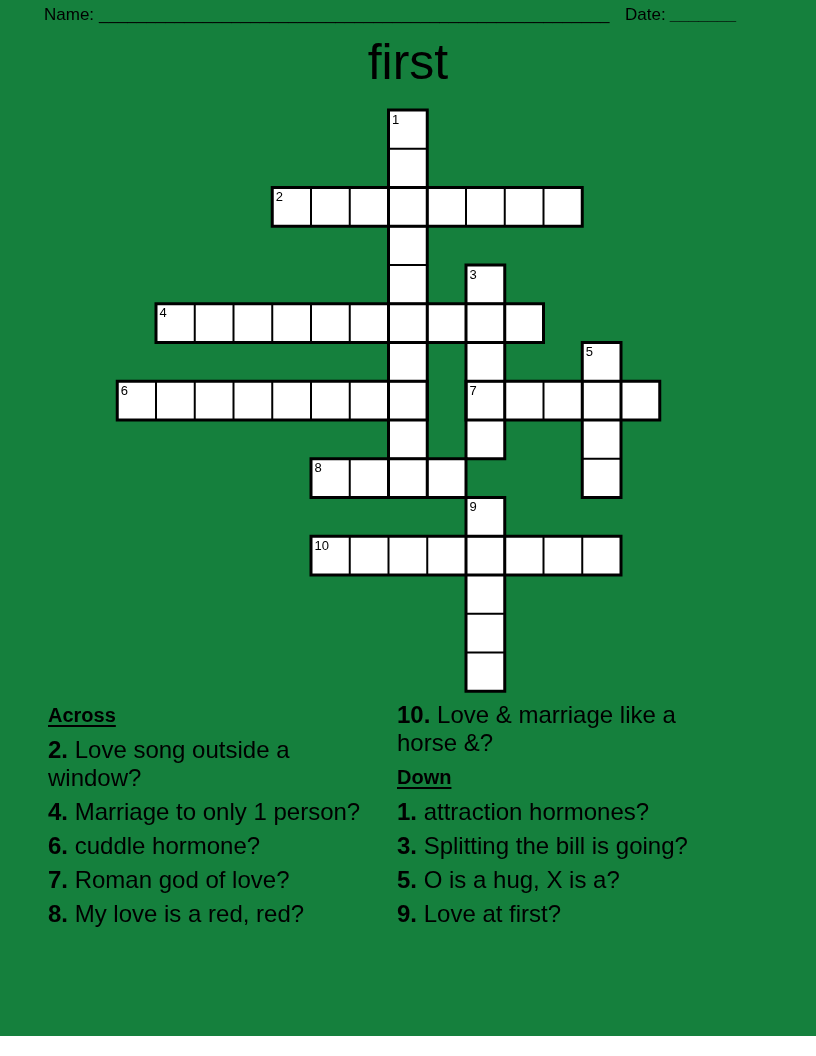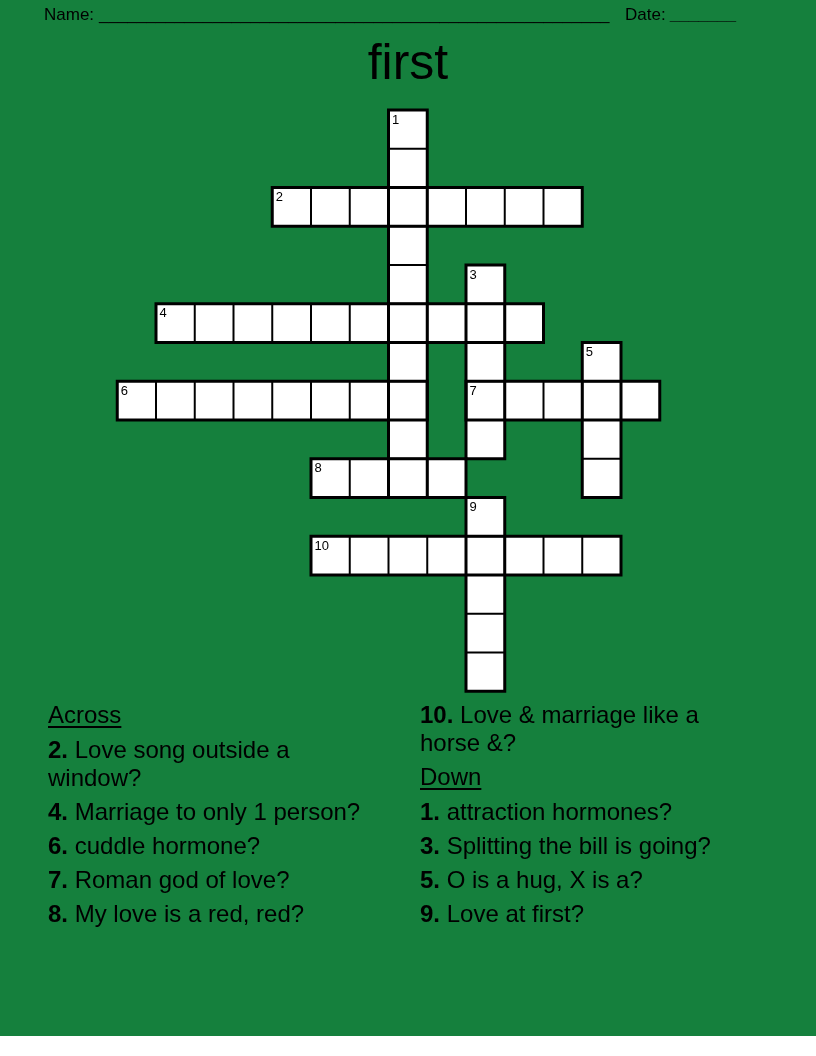--- a/index.html
+++ b/index.html
@@ -45,25 +45,25 @@
     width: 816px;
     height: 700px;
   }
   .grid-wrap svg { display: block; }
   .clue-col {
     position: absolute;
     top: 701px;
     width: 330px;
   }
   #clue-column-1 { left: 48px; }
-  #clue-column-2 { left: 420px; }
+  #clue-column-2 { left: 397px; }
   .clue-heading {
-    font-size: 24px;
+    font-size: 20px;
     line-height: 28px;
-    font-weight: normal;
+    font-weight: bold;
     text-decoration: underline;
     text-decoration-thickness: 2px;
     text-underline-offset: 3px;
     margin: 0 0 7px 0;
   }
   .clue {
     font-size: 24px;
     line-height: 28px;
     margin: 0 0 6px 0;
   }

